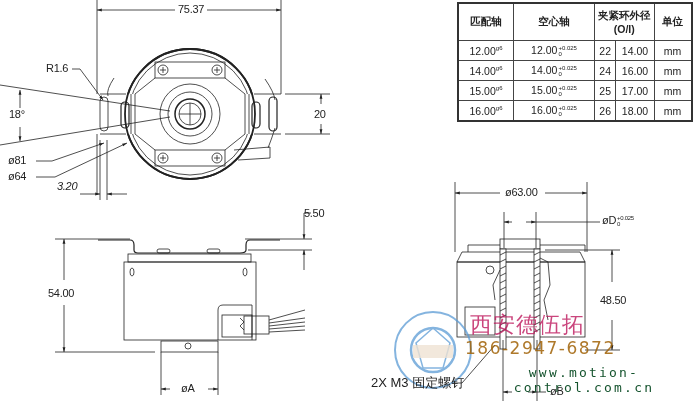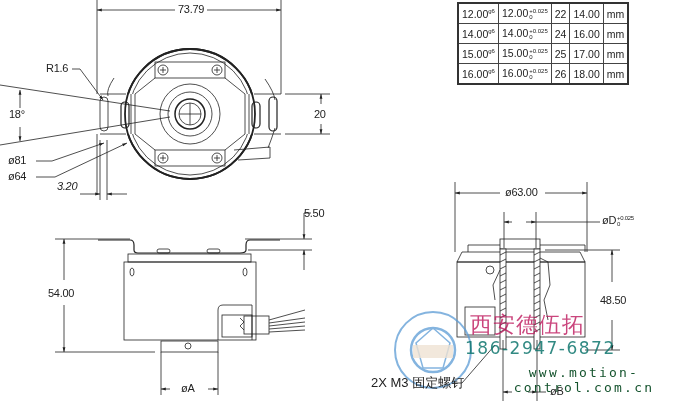--- a/index.html
+++ b/index.html
@@ -14,21 +14,21 @@
                height: 19px; white-space: nowrap; }
   table.spec th { font-weight: bold; font-size: 10.5px; }
   table.spec thead tr:first-child th { height: 36px; }
   table.spec { border: 2px solid #333; }
   .sup { font-size: 6px; vertical-align: 5px; }
   .tol { display: inline-block; vertical-align: middle; line-height: 6px; font-size: 6px;
          text-align: left; margin-left: 1px; }
   .tol span { display: block; }
   .wm-cn { position: absolute; left: 470px; top: 310px; font-size: 22px; color: #be185d;
            opacity: 0.8; letter-spacing: 1px; font-family: "DejaVu Serif", serif; }
-  .wm-phone { position: absolute; left: 465px; top: 338px; font-size: 17px; color: #0f766e;
+  .wm-phone { position: absolute; left: 465px; top: 338px; font-size: 17px; color: #a16207;
               opacity: 0.85; letter-spacing: 1.5px; font-family: "DejaVu Sans", sans-serif; }
   .wm-url { position: absolute; left: 468px; top: 365px; font-size: 13px; color: #14532d;
             letter-spacing: 2.2px; font-family: "DejaVu Sans Mono", monospace; text-align: center; }
   .screw-note { position: absolute; left: 339px; top: 374px; font-size: 13px; color: #222; margin-left: 32px; }
 </style>
 </head>
 <body>
 
 <svg id="drawing" viewBox="0 0 700 401" xmlns="http://www.w3.org/2000/svg">
   <defs>
@@ -194,21 +194,21 @@
 
     <g opacity="0.75">
       <circle cx="433" cy="350" r="38" stroke="#5b9bd5" stroke-width="2"></circle>
       <circle cx="433" cy="350" r="22" stroke="#5b9bd5" stroke-width="2.5"></circle>
       <path d="M433,328 L450,343 L443,368 L423,368 L416,343 Z" stroke="#5b9bd5" stroke-width="1.5"></path>
       <path d="M413,345 L453,345 L453,358 L413,358 Z" fill="#e8d8c4" stroke="none" opacity="0.8"></path>
     </g>
   </g>
 </svg>
 
-<div class="lbl" style="left:178px;top:3px;">73.79</div>
+<div class="lbl" style="left:178px;top:3px;">75.37</div>
 <div class="lbl" style="left:46px;top:62px;">R1.6</div>
 <div class="lbl" style="left:9px;top:108px;">18°</div>
 <div class="lbl" style="left:314px;top:108px;">20</div>
 <div class="lbl" style="left:8px;top:154px;">ø81</div>
 <div class="lbl" style="left:8px;top:170px;">ø64</div>
 <div class="lbl" style="left:57px;top:180px;font-style:italic;">3.20</div>
 
 <div class="lbl" style="left:48px;top:287px;text-align:right;">54.00</div>
 <div class="lbl" style="left:304px;top:207px;">5.50</div>
 <div class="lbl" style="left:181px;top:382px;">øA</div>
@@ -220,20 +220,27 @@
 <div class="lbl" style="left:600px;top:294px;">48.50</div>
 <div class="lbl" style="left:550px;top:385px;">øB</div>
 
 <div class="wm-cn">西安德伍拓</div>
 <div class="wm-phone">186-2947-6872</div>
 <div class="wm-url">www.motion-control.com.cn</div>
 <div class="screw-note">2X M3 固定螺钉</div>
 
 <table class="spec">
   <thead>
+    <tr>
+      <th style="width:48px">匹配轴</th>
+      <th style="width:74px">空心轴</th>
+      <th colspan="2" style="white-space:pre-line;line-height:14px">夹紧环外径
+(O/I)</th>
+      <th style="width:30px">单位</th>
+    </tr>
   </thead>
   <tbody>
     <tr>
       <td><span>12.00</span><span class="sup">g6</span></td>
       <td><span>12.00</span><span class="tol"><span>+0.025</span><span>0</span></span></td>
       <td>22</td>
       <td>14.00</td>
       <td>mm</td>
     </tr>
     <tr>

